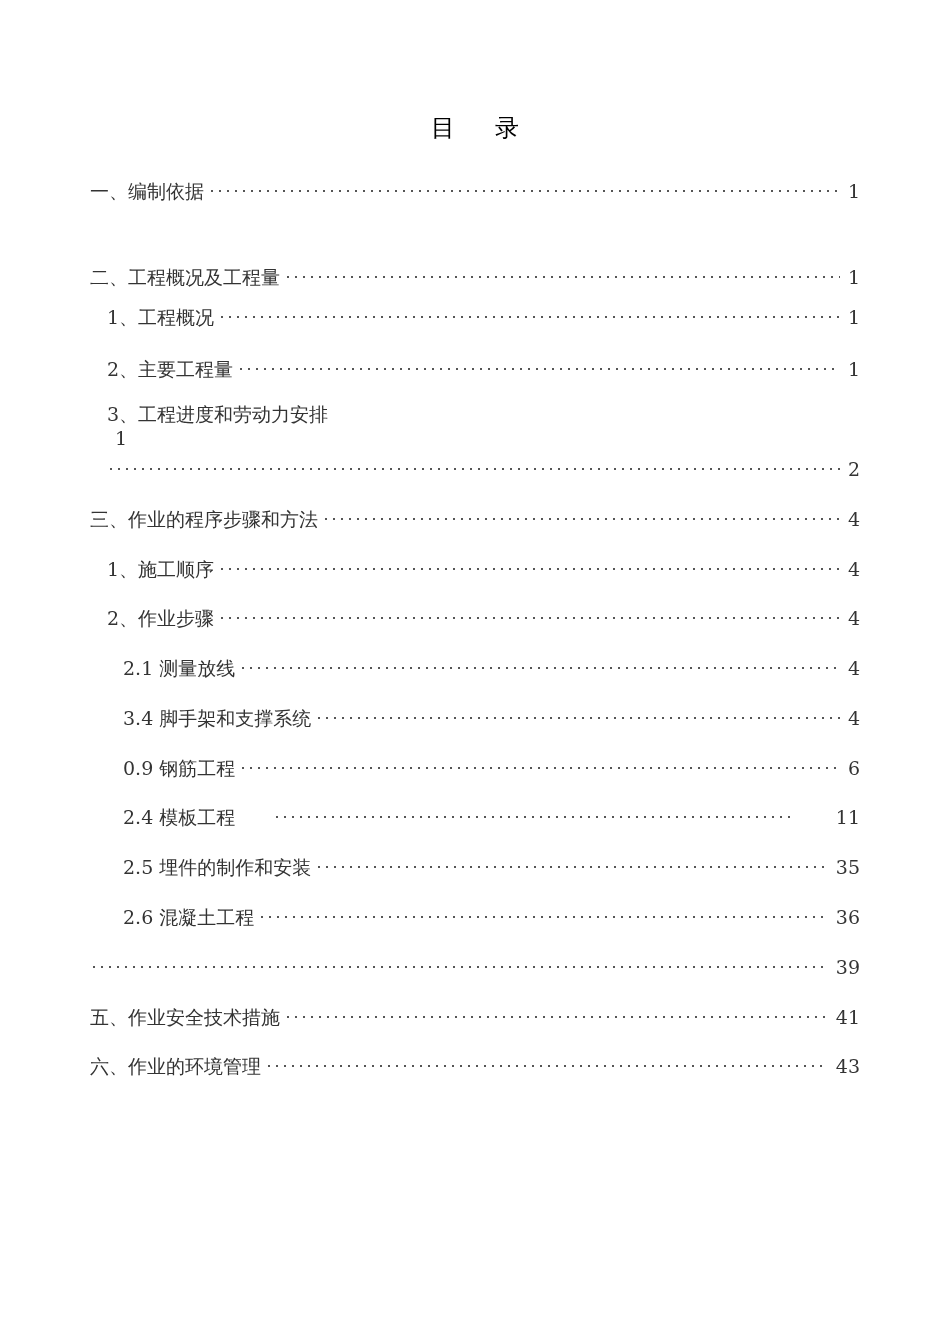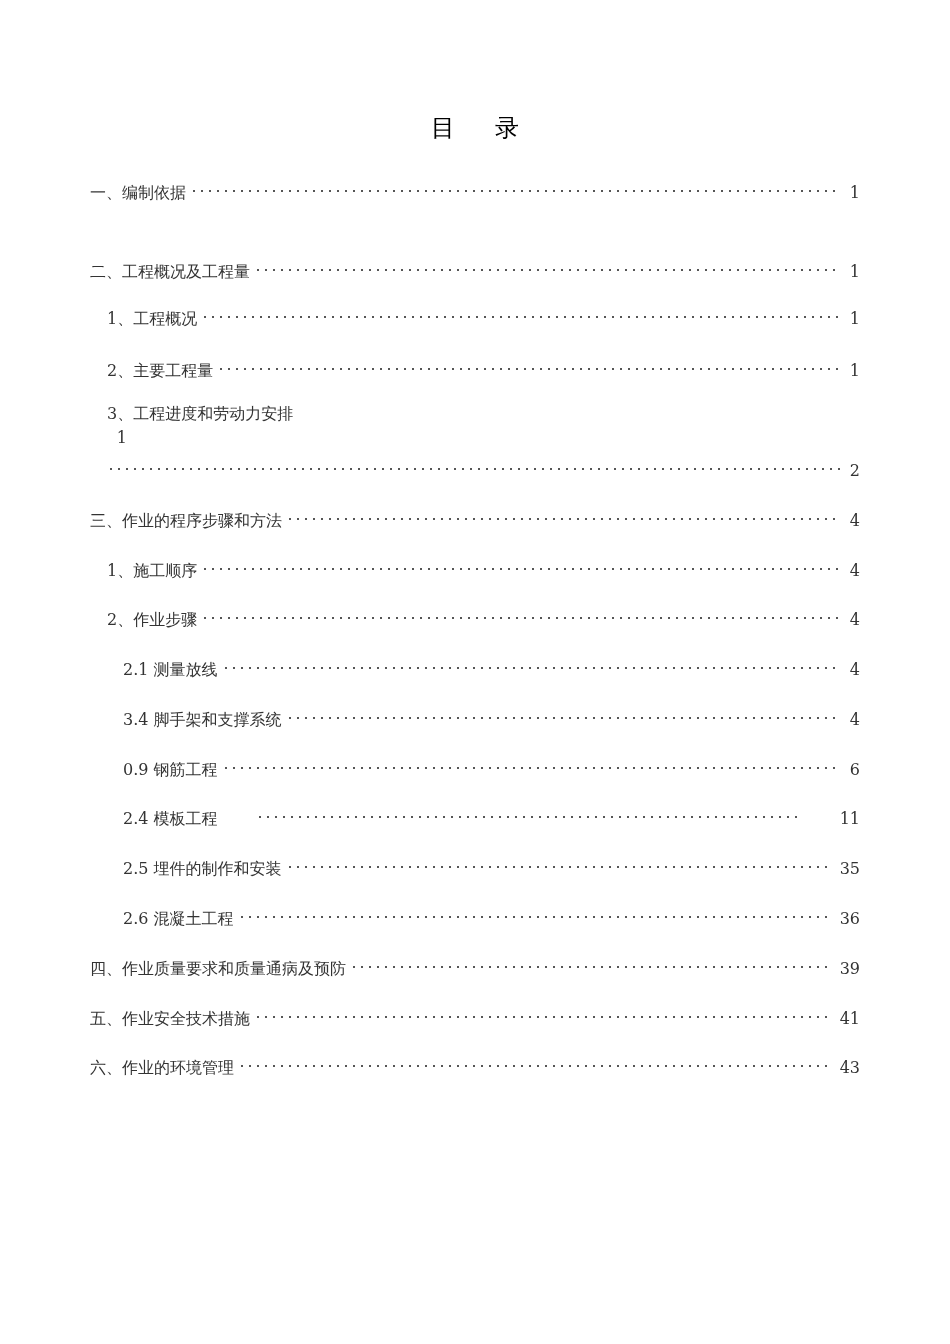--- a/index.html
+++ b/index.html
@@ -45,21 +45,21 @@
       left: 0;
       width: 950px;
     }
     .toc-row {
       position: absolute;
       left: 90px;
       width: 770px;
       height: 24px;
       display: flex;
       align-items: baseline;
-      font-size: 16px;
+      font-size: 19px;
       line-height: 24px;
       color: #333333;
     }
     .toc-row.lvl1 { left: 90px; width: 770px; }
     .toc-row.lvl2 { left: 107px; width: 753px; }
     .toc-row.lvl3 { left: 123px; width: 737px; }
     .toc-label {
       white-space: nowrap;
       flex: 0 0 auto;
       padding-right: 4px;
@@ -99,21 +99,21 @@
     <span>目</span><span class="gap"></span><span>录</span>
   </div>
 
   <div class="toc-list" id="toc-list">
 
   <div class="toc-row lvl1" style="top: 174px;">
         <span class="toc-label">一、编制依据</span>
         <span class="toc-leader"></span>
         <span class="toc-page">1</span>
       </div>
-      <div class="toc-row lvl1" style="top: 253px;">
+      <div class="toc-row lvl1" style="top: 260px;">
         <span class="toc-label">二、工程概况及工程量</span>
         <span class="toc-leader"></span>
         <span class="toc-page">1</span>
       </div>
       <div class="toc-row lvl2" style="top: 300px;">
         <span class="toc-label">1、工程概况</span>
         <span class="toc-leader"></span>
         <span class="toc-page">1</span>
       </div>
       <div class="toc-row lvl2" style="top: 352px;">
@@ -169,21 +169,20 @@
         <span class="toc-label">2.5 埋件的制作和安装</span>
         <span class="toc-leader"></span>
         <span class="toc-page">35</span>
       </div>
       <div class="toc-row lvl3" style="top: 900px;">
         <span class="toc-label">2.6 混凝土工程</span>
         <span class="toc-leader"></span>
         <span class="toc-page">36</span>
       </div>
       <div class="toc-row lvl1" style="top: 950px;">
-        <span class="toc-label">四、作业质量要求和质量通病及预防</span>
         <span class="toc-leader"></span>
         <span class="toc-page">39</span>
       </div>
       <div class="toc-row lvl1" style="top: 1000px;">
         <span class="toc-label">五、作业安全技术措施</span>
         <span class="toc-leader"></span>
         <span class="toc-page">41</span>
       </div>
       <div class="toc-row lvl1" style="top: 1049px;">
         <span class="toc-label">六、作业的环境管理</span>

